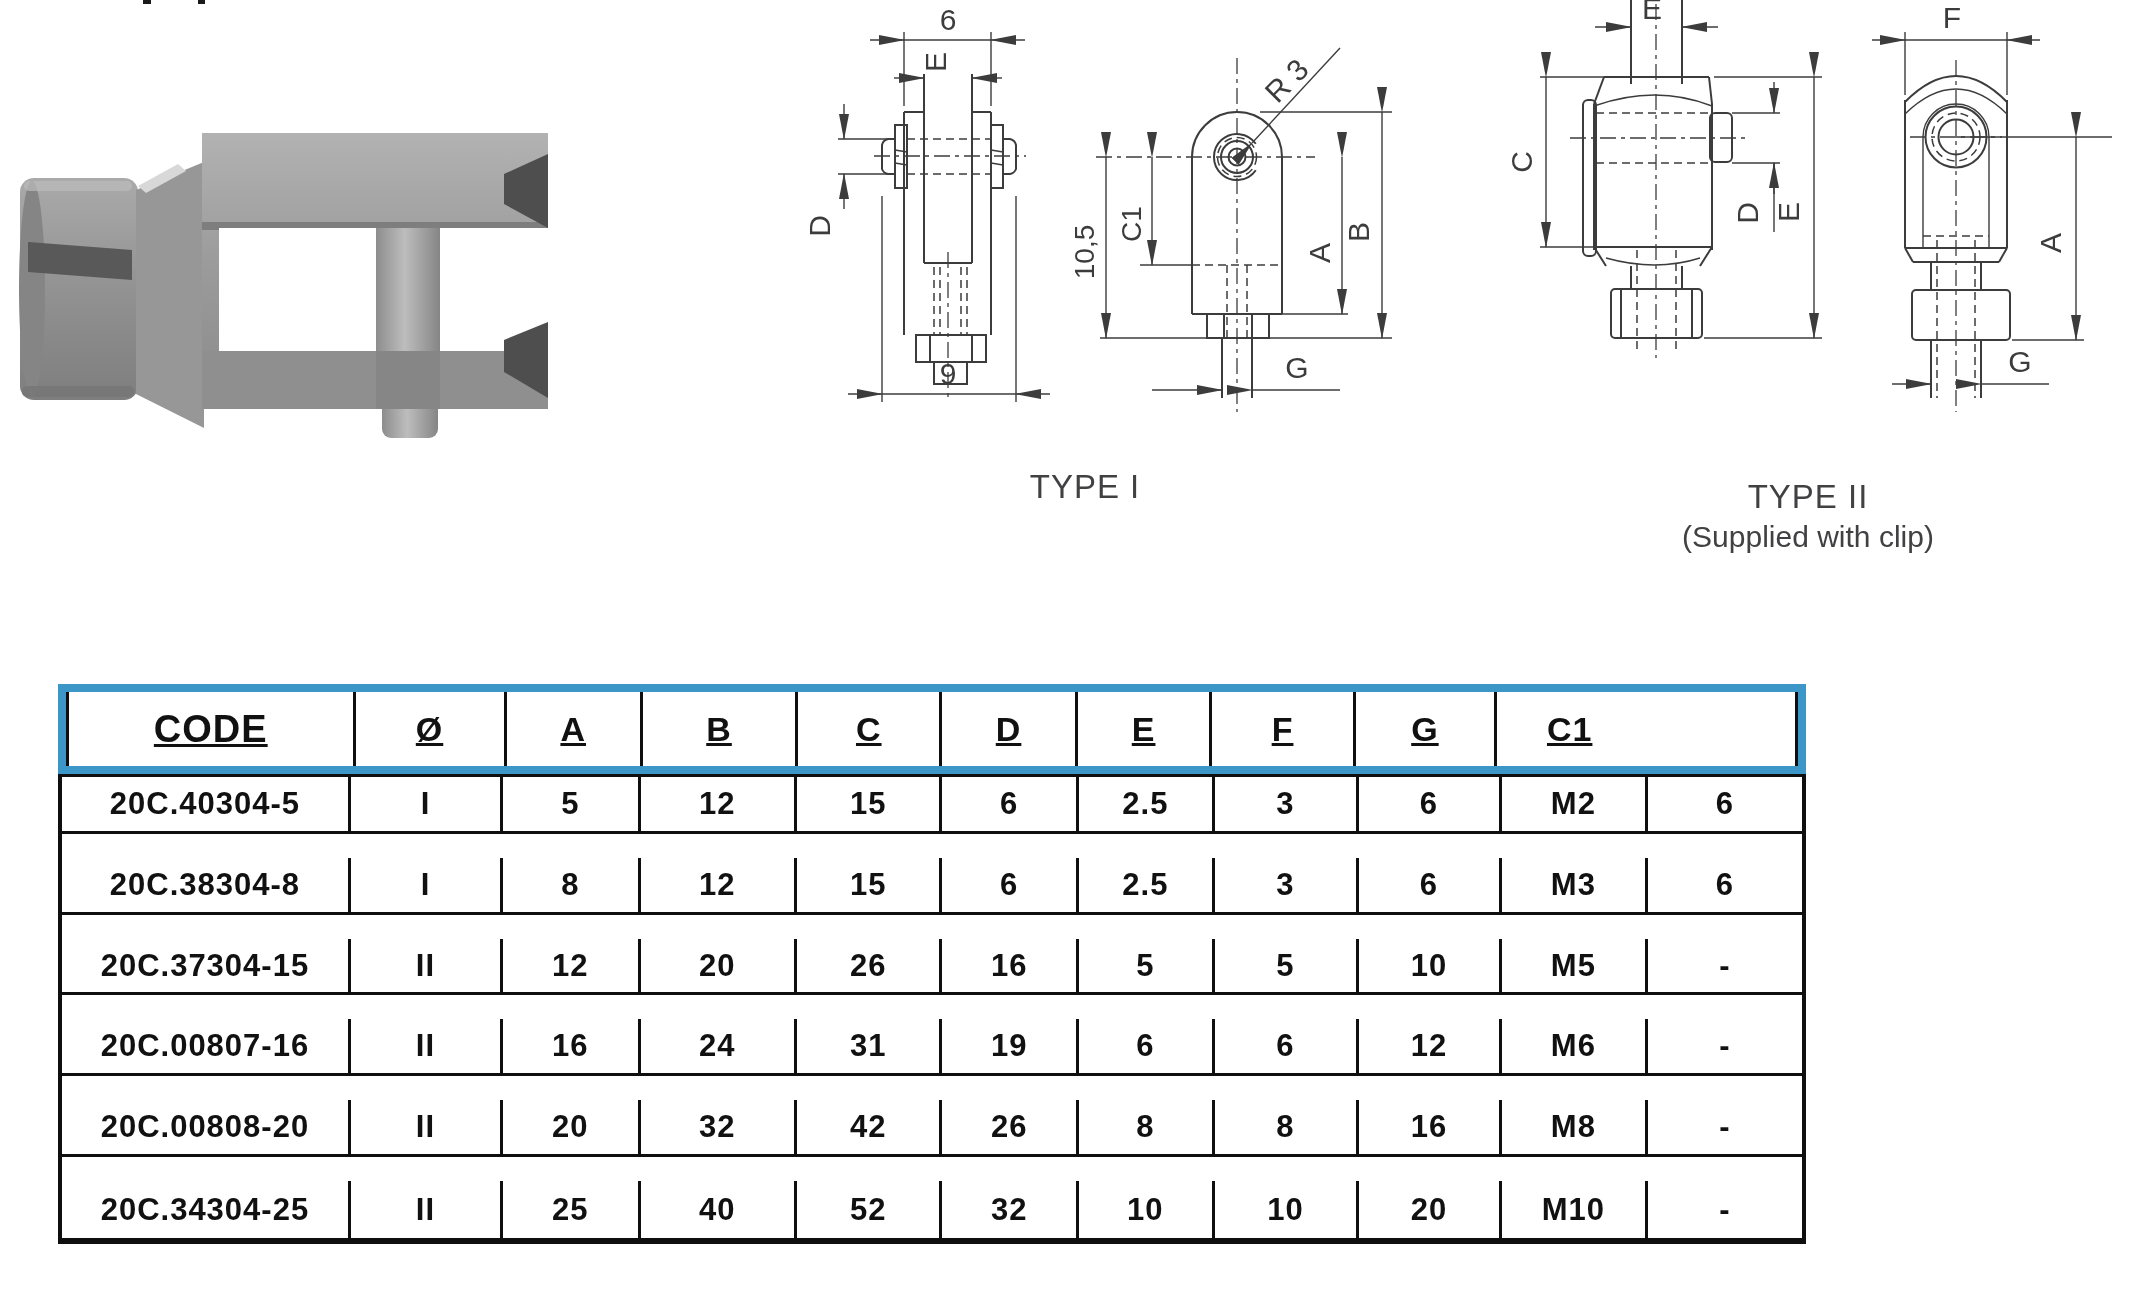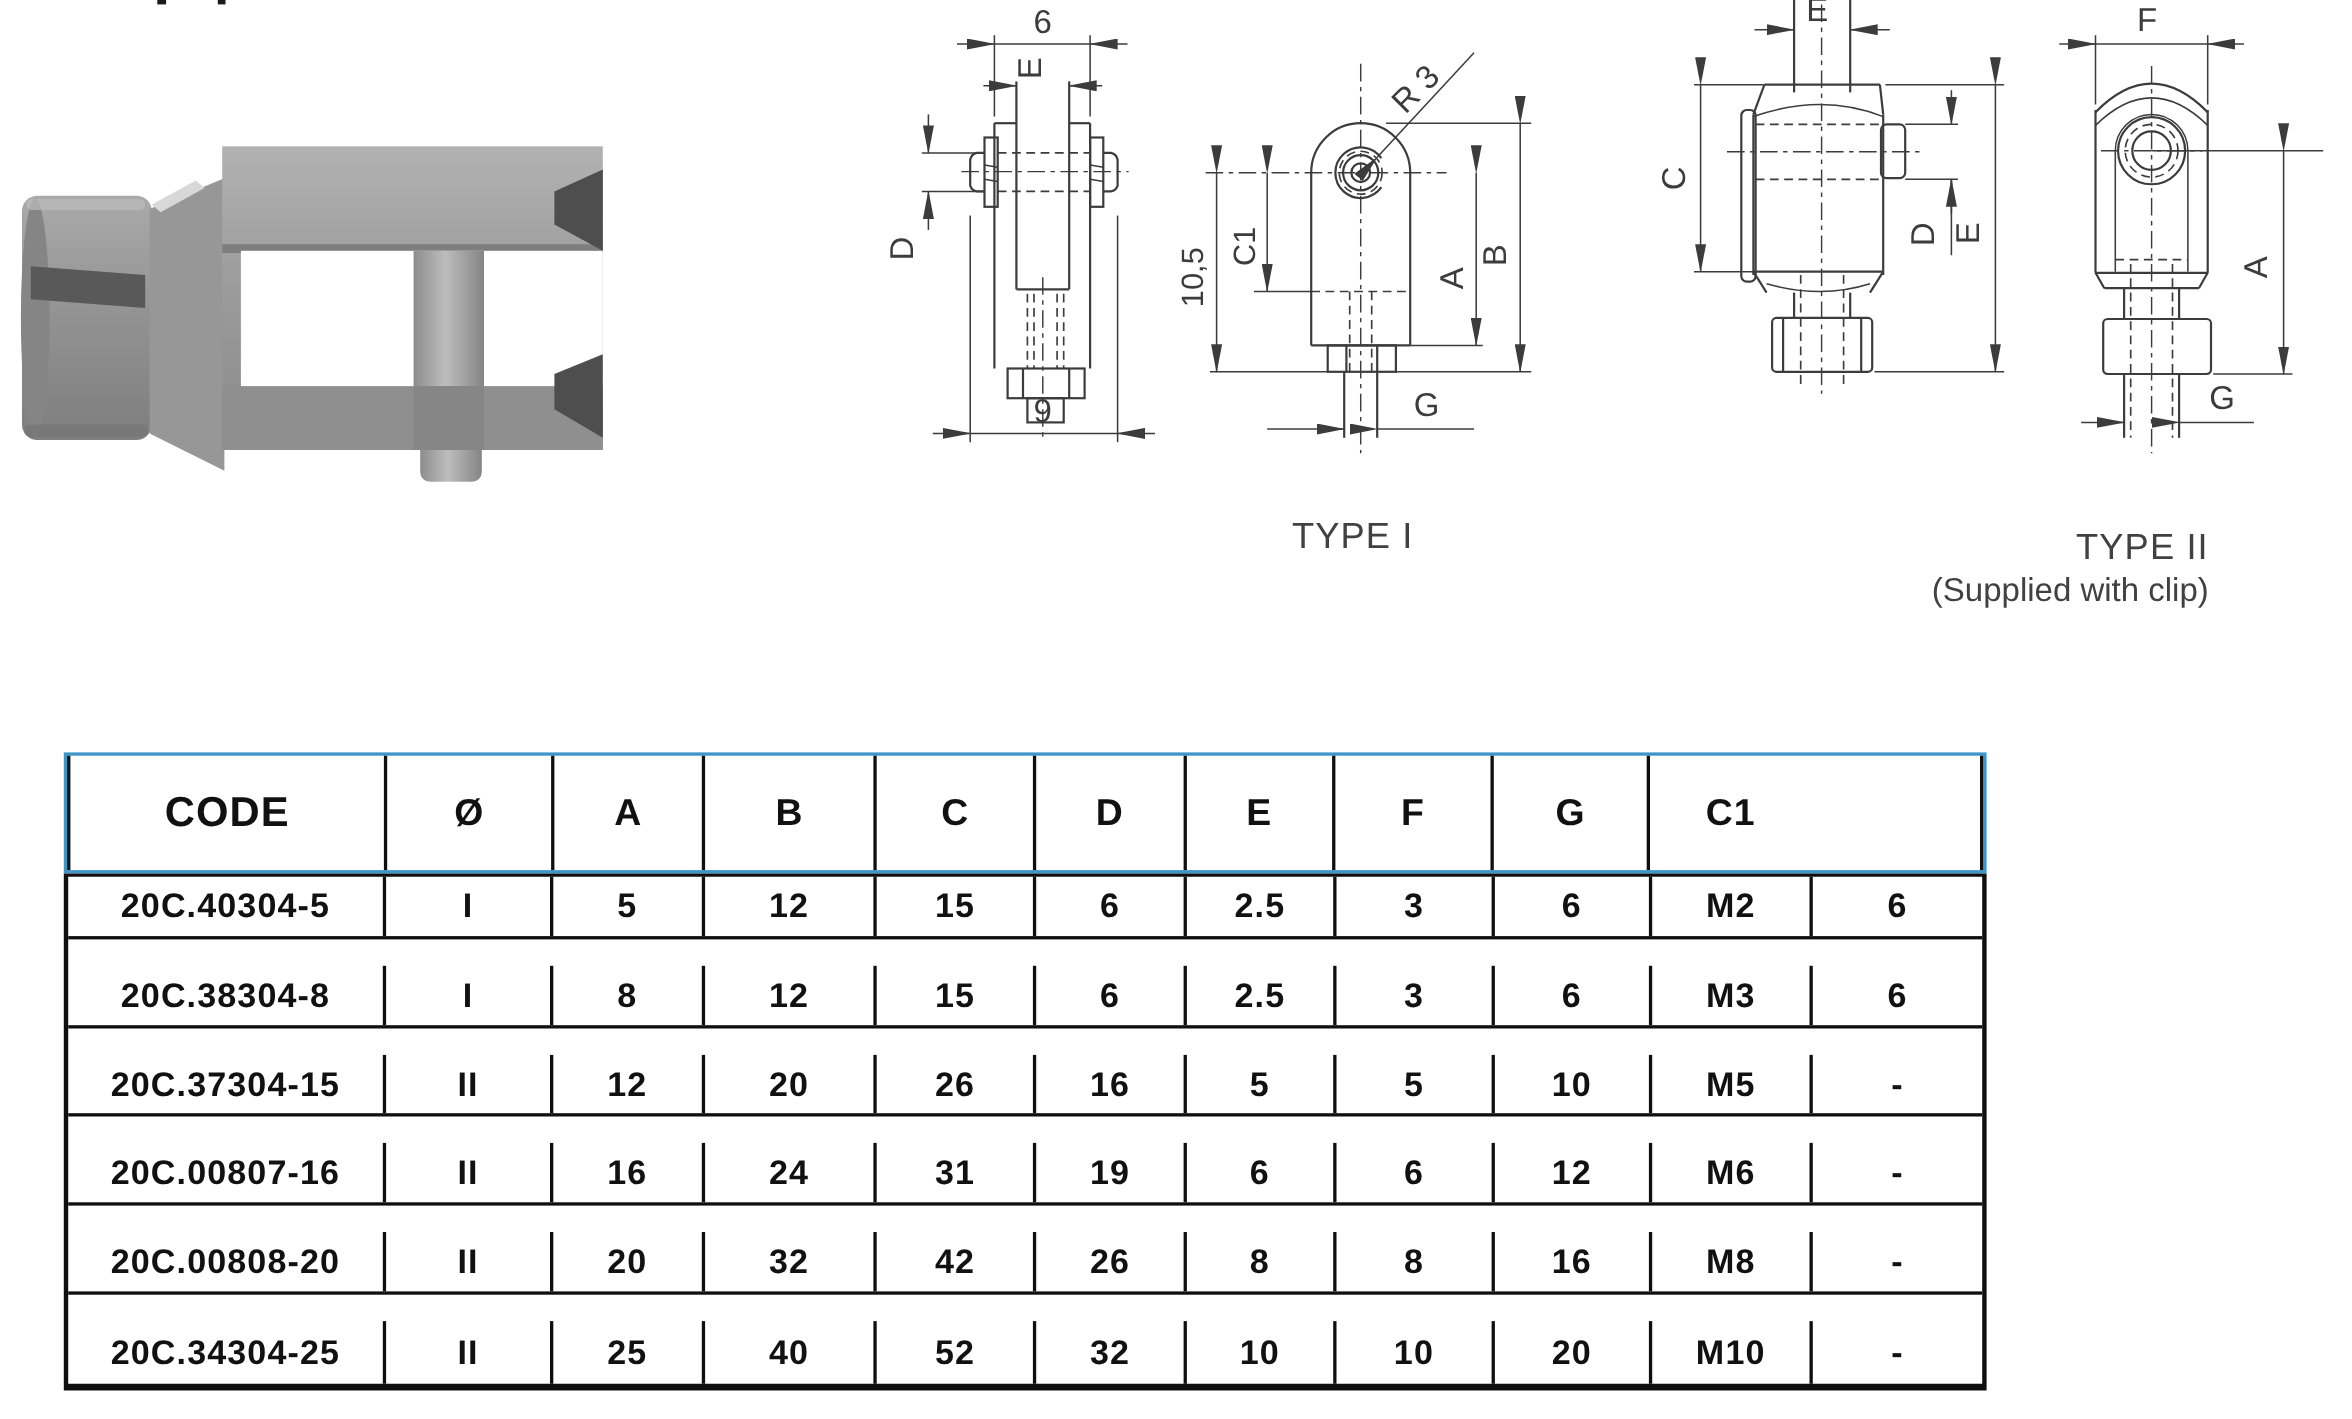--- a/index.html
+++ b/index.html
@@ -10,28 +10,28 @@
 
   
   svg text.dim{font-family:"Liberation Sans",sans-serif;font-size:30px;fill:#3c3c3c;}
   svg text.dim-sm{font-family:"Liberation Sans",sans-serif;font-size:28px;fill:#3c3c3c;}
   .ln{stroke:#3c3c3c;stroke-width:2;fill:none;}
   .thin{stroke:#3c3c3c;stroke-width:1.4;fill:none;}
   .cl{stroke:#3c3c3c;stroke-width:1.3;fill:none;stroke-dasharray:16 5 4 5;}
   .hid{stroke:#3c3c3c;stroke-width:1.5;fill:none;stroke-dasharray:8 5;}
 
   
-  .caption{position:absolute;width:400px;text-align:right;color:#414042;}
+  .caption{position:absolute;width:400px;text-align:center;color:#414042;}
   .caption .t1{font-size:33px;letter-spacing:1px;}
   .caption .t2{font-size:30px;margin-top:4px;}
 
   
   .tbl{position:absolute;left:58px;top:684px;width:1748px;}
   .grid11{display:grid;grid-template-columns:16.6% 8.75% 7.9% 9% 8.35% 7.85% 7.8% 8.3% 8.2% 8.4% 8.85%;}
-  .thead{height:110px;border:3px solid #84cc16;box-sizing:border-box;background:#fff;}
+  .thead{height:90px;border:8px solid #84cc16;box-sizing:border-box;background:#fff;text-decoration:underline;}
   .thead-inner{height:100%;border-left:3px solid #0f0f0f;border-right:3px solid #0f0f0f;box-sizing:border-box;}
   .th{display:flex;align-items:center;justify-content:center;font-weight:bold;font-size:34px;
       border-right:3px solid #0f0f0f;box-sizing:border-box;letter-spacing:1px;}
   .th:last-child{border-right:none;}
   .th.first{font-size:38px;}
   .tbody{height:470px;border:4px solid #0f0f0f;border-top-width:3px;border-bottom-width:6px;box-sizing:border-box;
          display:grid;grid-auto-rows:1fr;gap:24px;}
   .tr{border-bottom:3px solid #0f0f0f;box-sizing:border-box;}
   .tr:last-child{border-bottom:none;}
   .td{display:flex;align-items:center;justify-content:center;font-weight:bold;font-size:31px;

